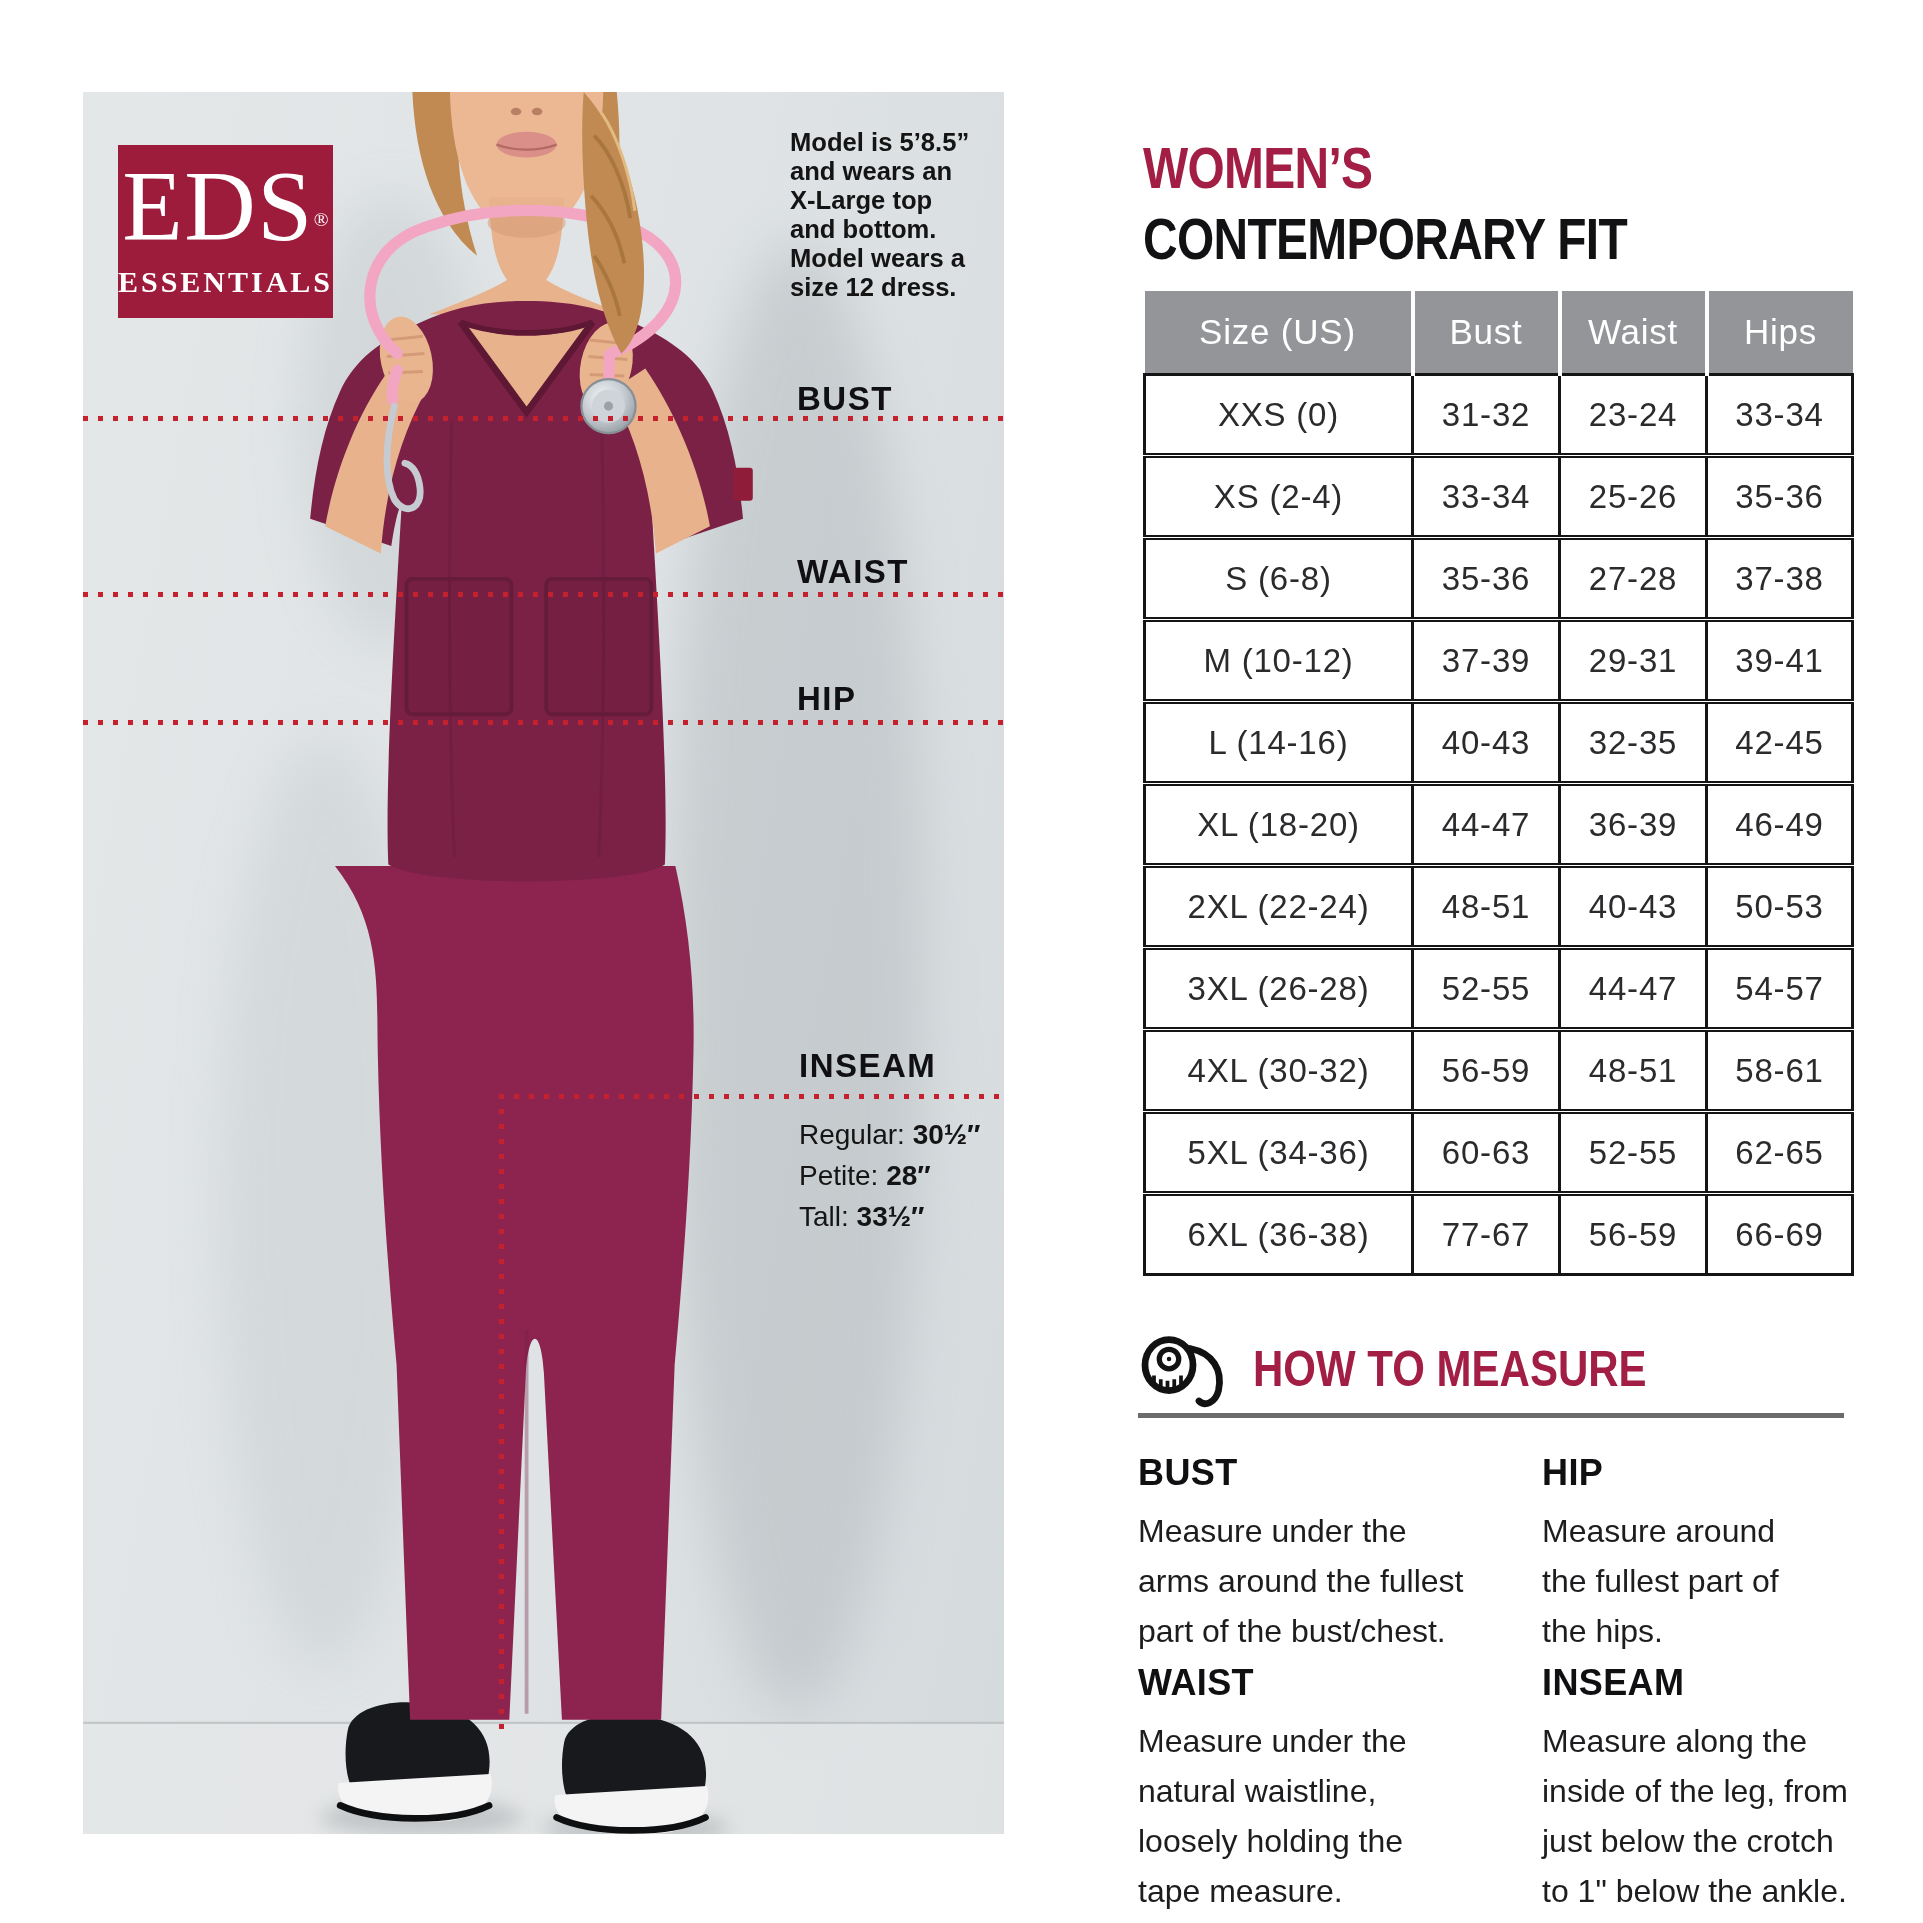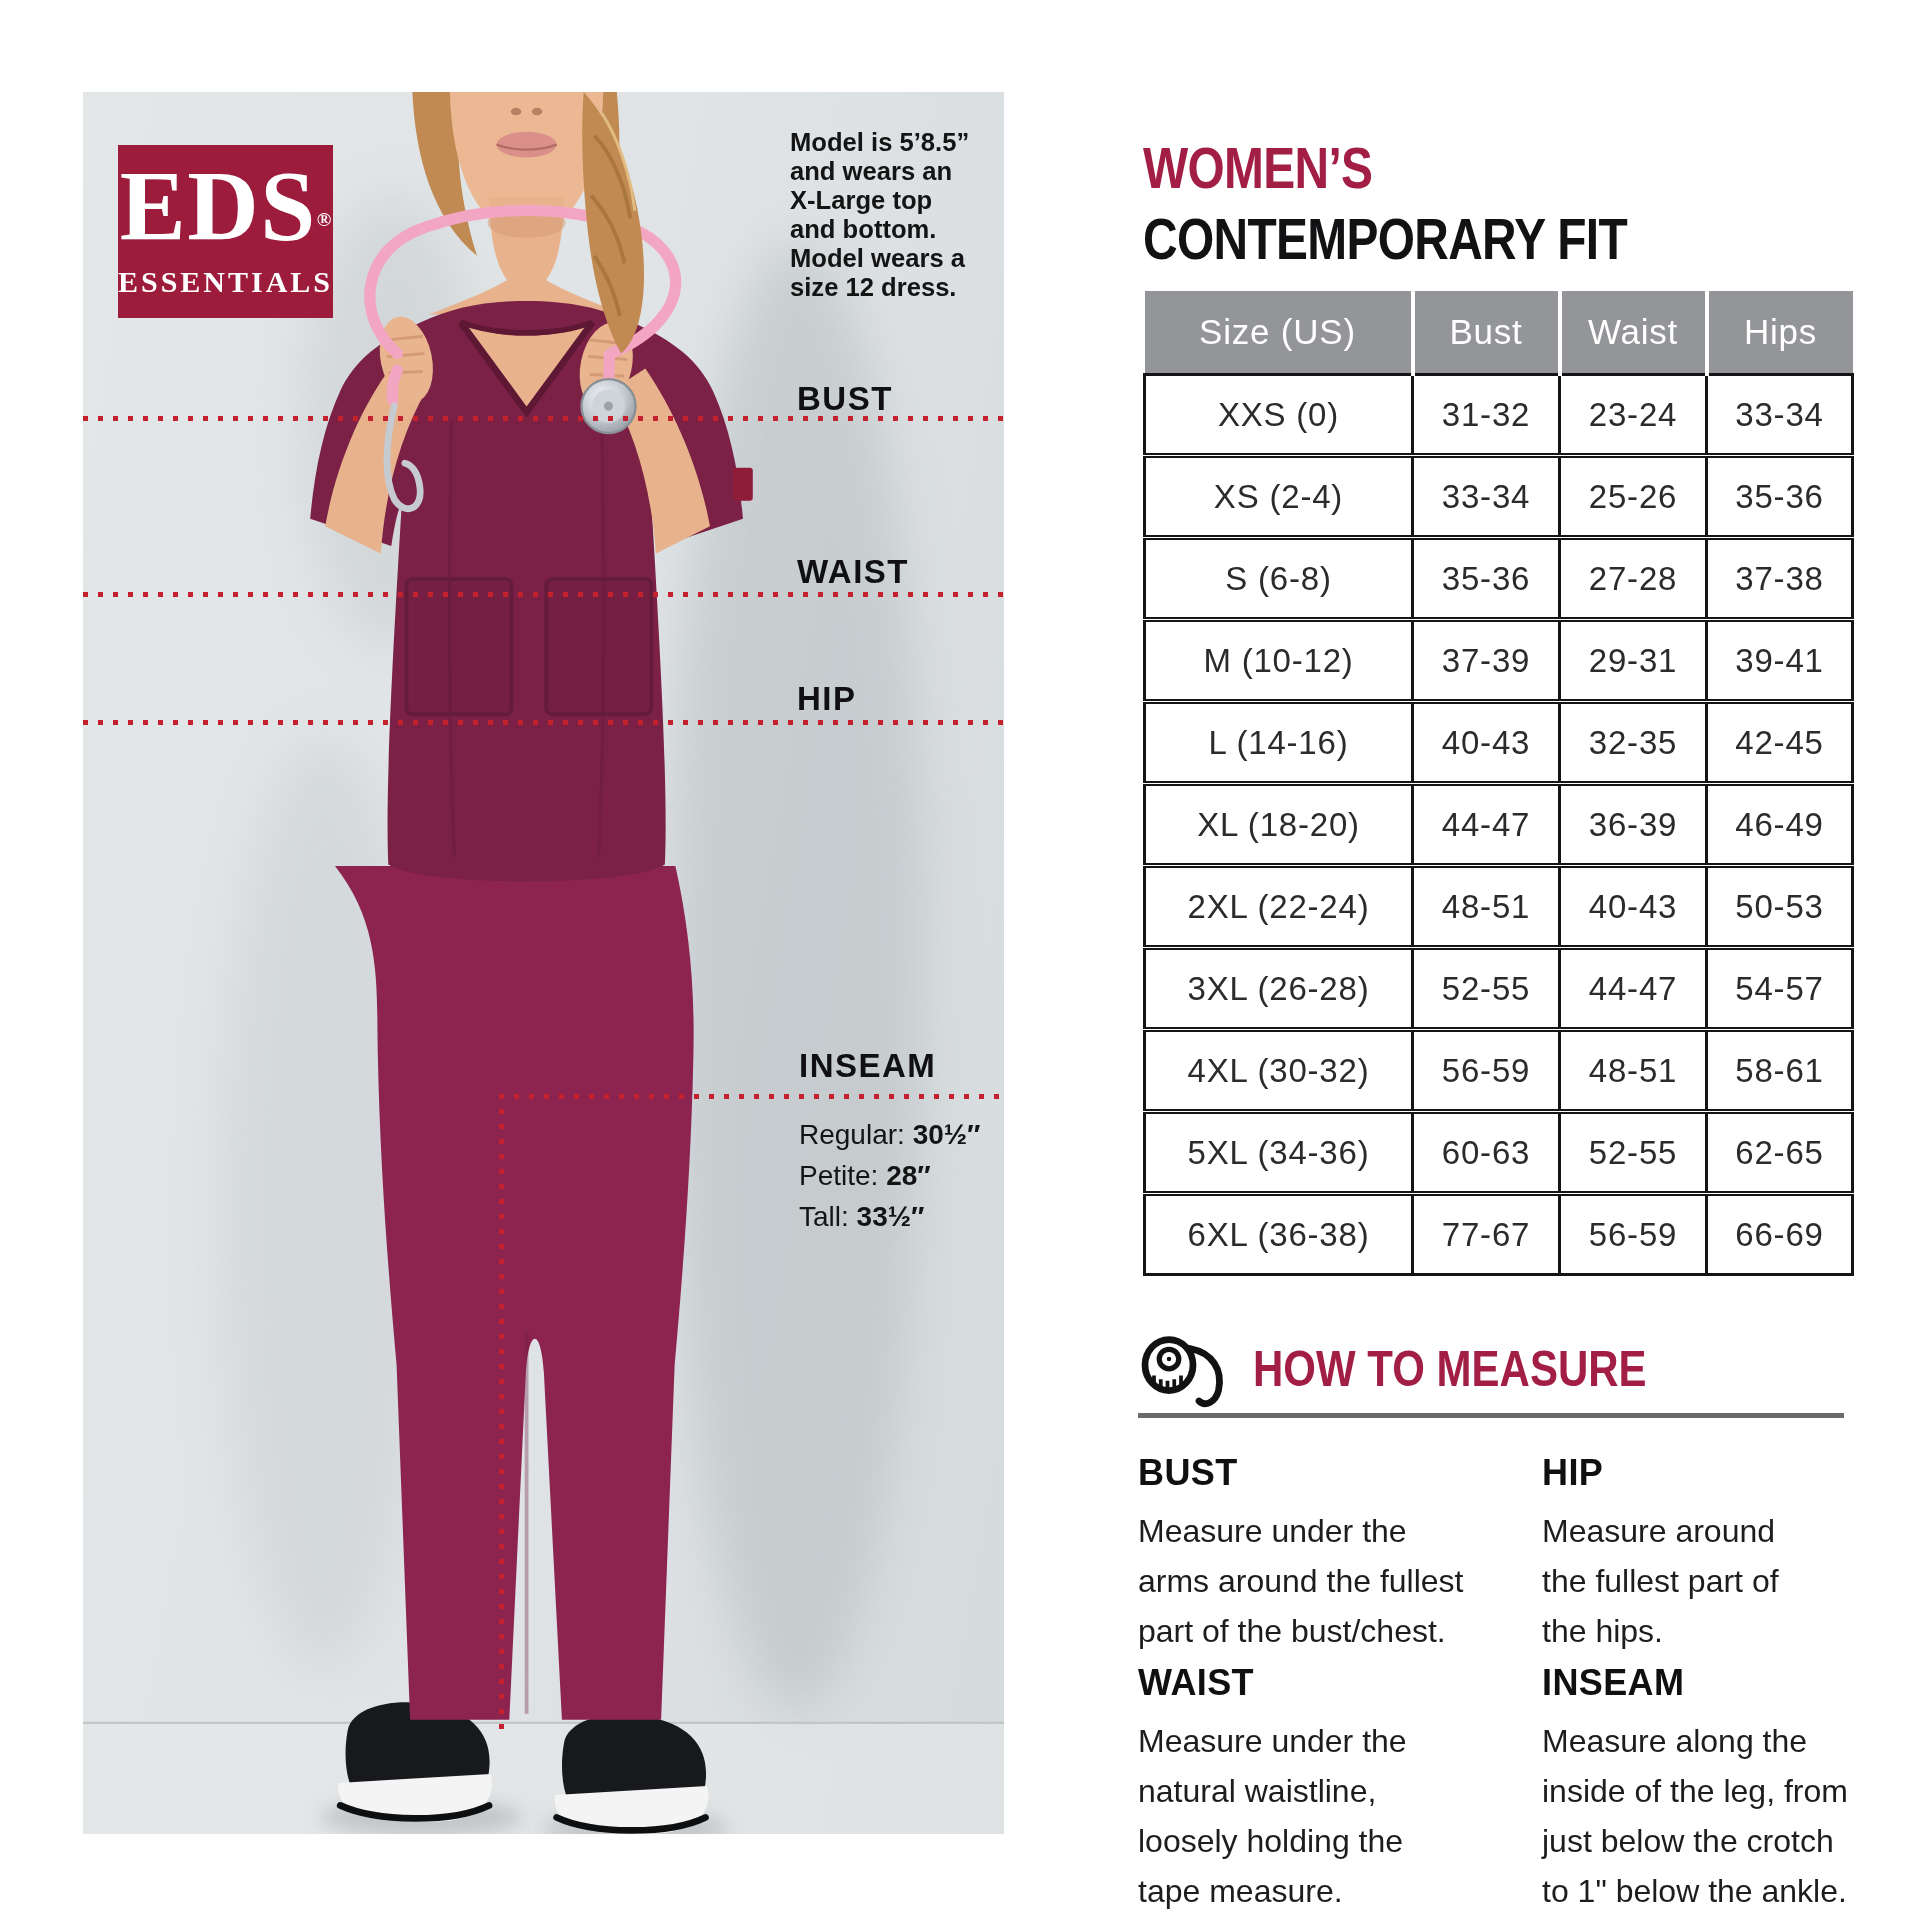--- a/index.html
+++ b/index.html
@@ -12,21 +12,21 @@
     position:absolute;left:83px;top:92px;width:921px;height:1742px;
     background:linear-gradient(100deg,#e3e7e8 0%,#dfe3e5 55%,#d5dadd 100%);
   }
   #photo svg{position:absolute;left:0;top:0;width:100%;height:100%;}
   
   .logo{
     position:absolute;left:35px;top:53px;width:215px;height:173px;background:#9D1C3C;
     display:flex;flex-direction:column;align-items:center;justify-content:center;
     font-family:"Liberation Serif", serif;color:#ffffff;
   }
-  .logo .eds{font-size:99px;font-weight:bold;line-height:83px;letter-spacing:1.5px;}
+  .logo .eds{font-size:99px;font-weight:normal;line-height:83px;letter-spacing:1.5px;}
   .logo .eds sup{font-size:19.5px;vertical-align:13.5px;letter-spacing:0;}
   .logo .ess{font-size:30px;font-weight:bold;letter-spacing:3px;margin-top:4px;}
   
   .model-note{
     position:absolute;left:707px;top:36px;width:225px;
     font-size:25.6px;font-weight:bold;line-height:29px;color:#141414;white-space:pre-line;
   }
   
   .m-label{position:absolute;font-size:33px;font-weight:bold;letter-spacing:1.5px;color:#101012;}
   .dotline-h{position:absolute;height:5.3px;background:repeating-linear-gradient(90deg,#C4202E 0 5.3px,transparent 5.3px 15px);}

